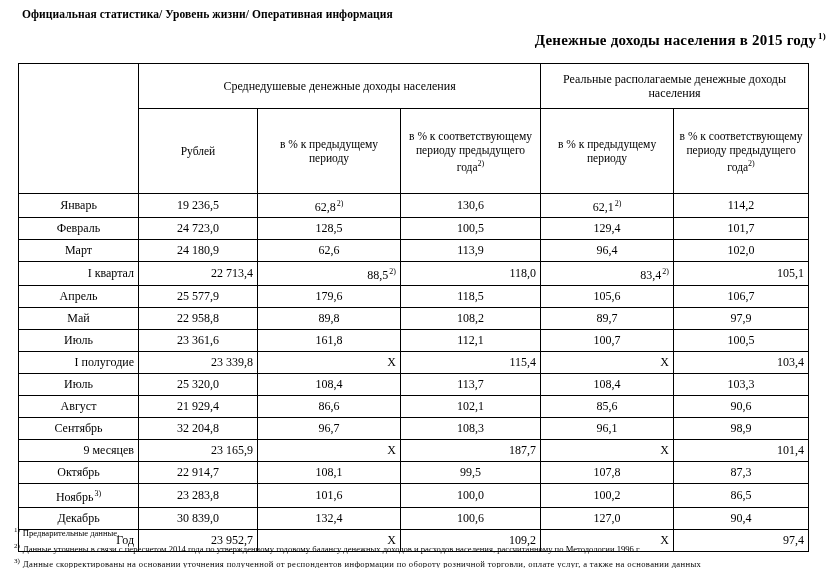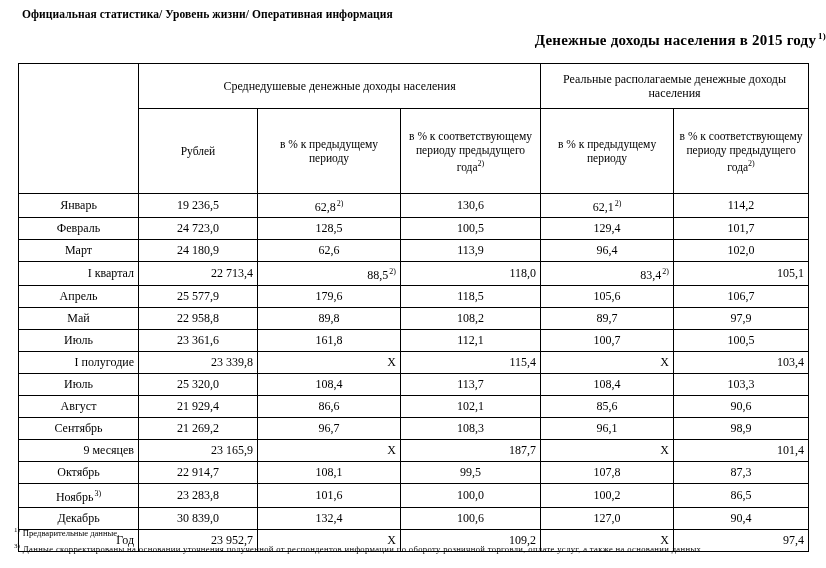--- a/index.html
+++ b/index.html
@@ -261,21 +261,21 @@
           <tr>
             <td class="rowlabel"><span>Август</span></td>
             <td class="num"><span>21 929,4</span></td>
             <td class="num"><span>86,6</span></td>
             <td class="num"><span>102,1</span></td>
             <td class="num"><span>85,6</span></td>
             <td class="num"><span>90,6</span></td>
           </tr>
           <tr>
             <td class="rowlabel"><span>Сентябрь</span></td>
-            <td class="num"><span>21 269,2</span></td>
+            <td class="num"><span>32 204,8</span></td>
             <td class="num"><span>96,7</span></td>
             <td class="num"><span>108,3</span></td>
             <td class="num"><span>96,1</span></td>
             <td class="num"><span>98,9</span></td>
           </tr>
           <tr class="total">
             <td class="rowlabel"><span>9 месяцев</span></td>
             <td class="num"><span>23 165,9</span></td>
             <td class="num"><span>X</span></td>
             <td class="num"><span>187,7</span></td>
@@ -313,16 +313,17 @@
             <td class="num"><span>109,2</span></td>
             <td class="num"><span>X</span></td>
             <td class="num"><span>97,4</span></td>
           </tr>
         </tbody>
     </table>
   </div>
 
   <div class="footnotes" id="footnotes">
       <div class="fn"><span class="marker">1)</span><span>Предварительные данные.</span></div>
+      <div class="fn"><span class="marker">2)</span><span>Данные уточнены в связи с пересчетом 2014 года по утвержденному годовому балансу денежных доходов и расходов населения,  рассчитанному по Методологии 1996 г.</span></div>
       <div class="fn fn3"><span class="marker">3)</span><span>Данные  скорректированы  на  основании  уточнения  полученной  от  респондентов  информации  по  обороту  розничной  торговли,  оплате  услуг,  а  также  на  основании  данных</span></div>
     </div>
 
 </div>
 
 </body></html>

